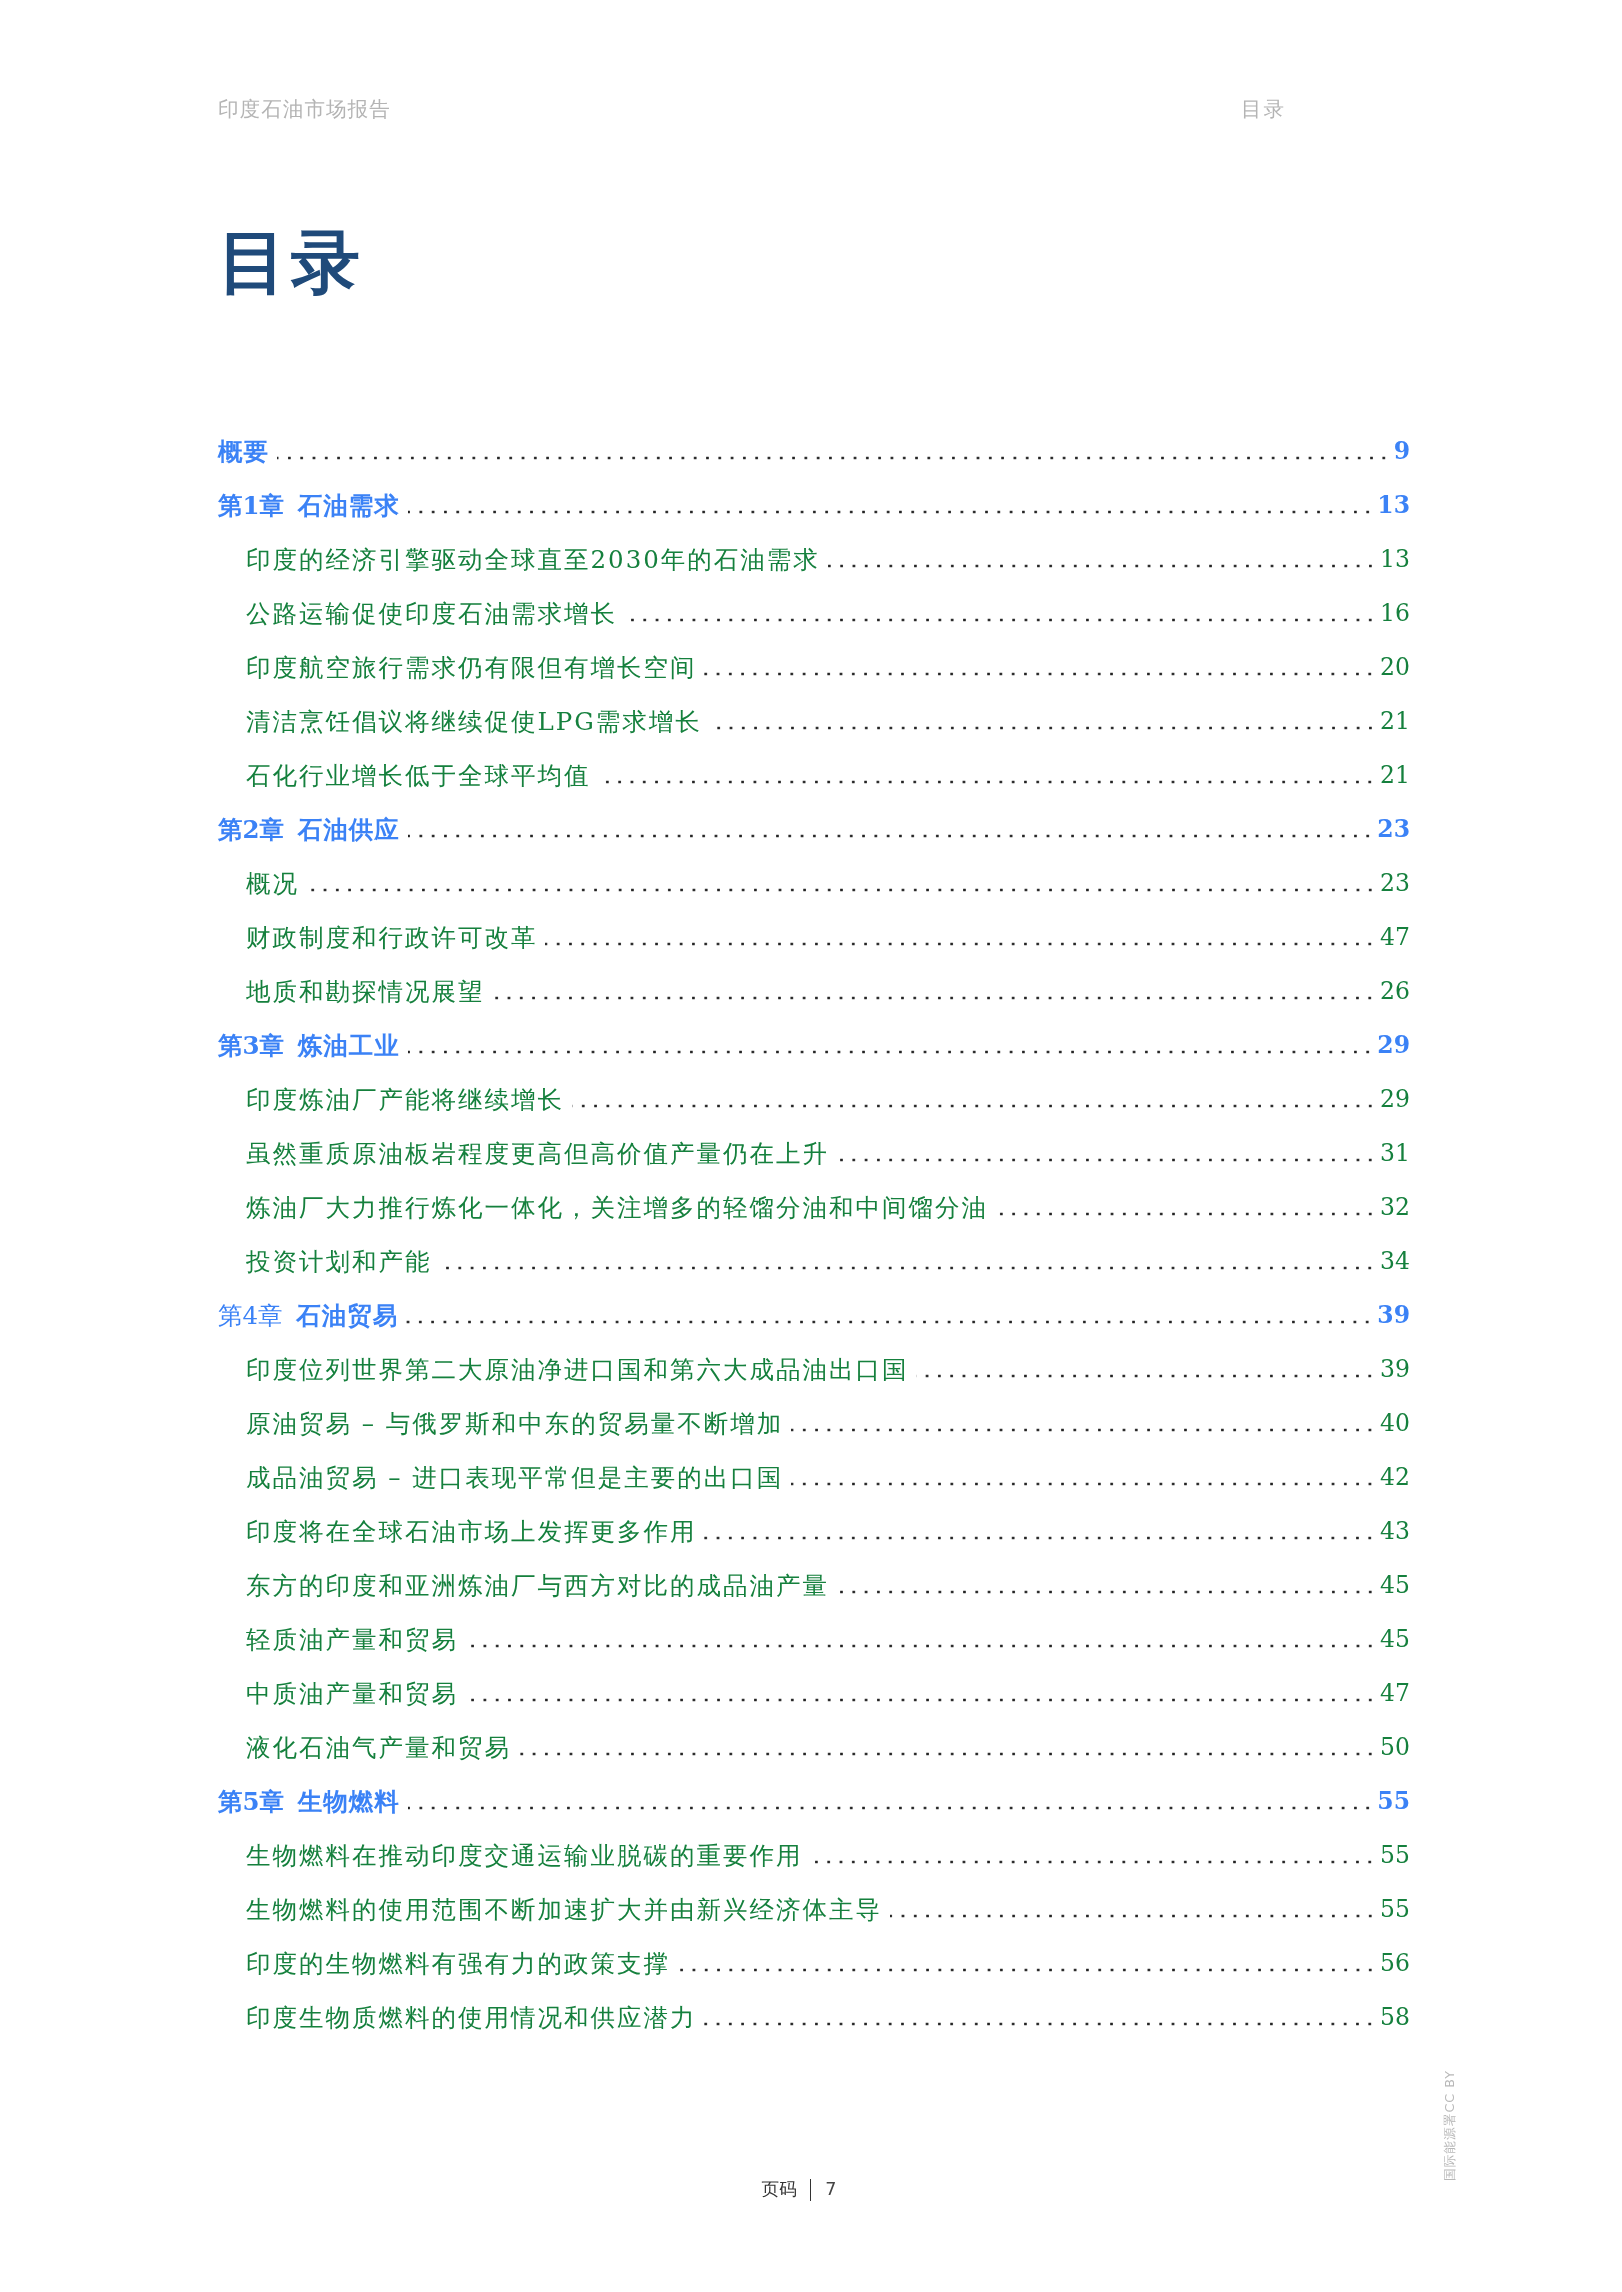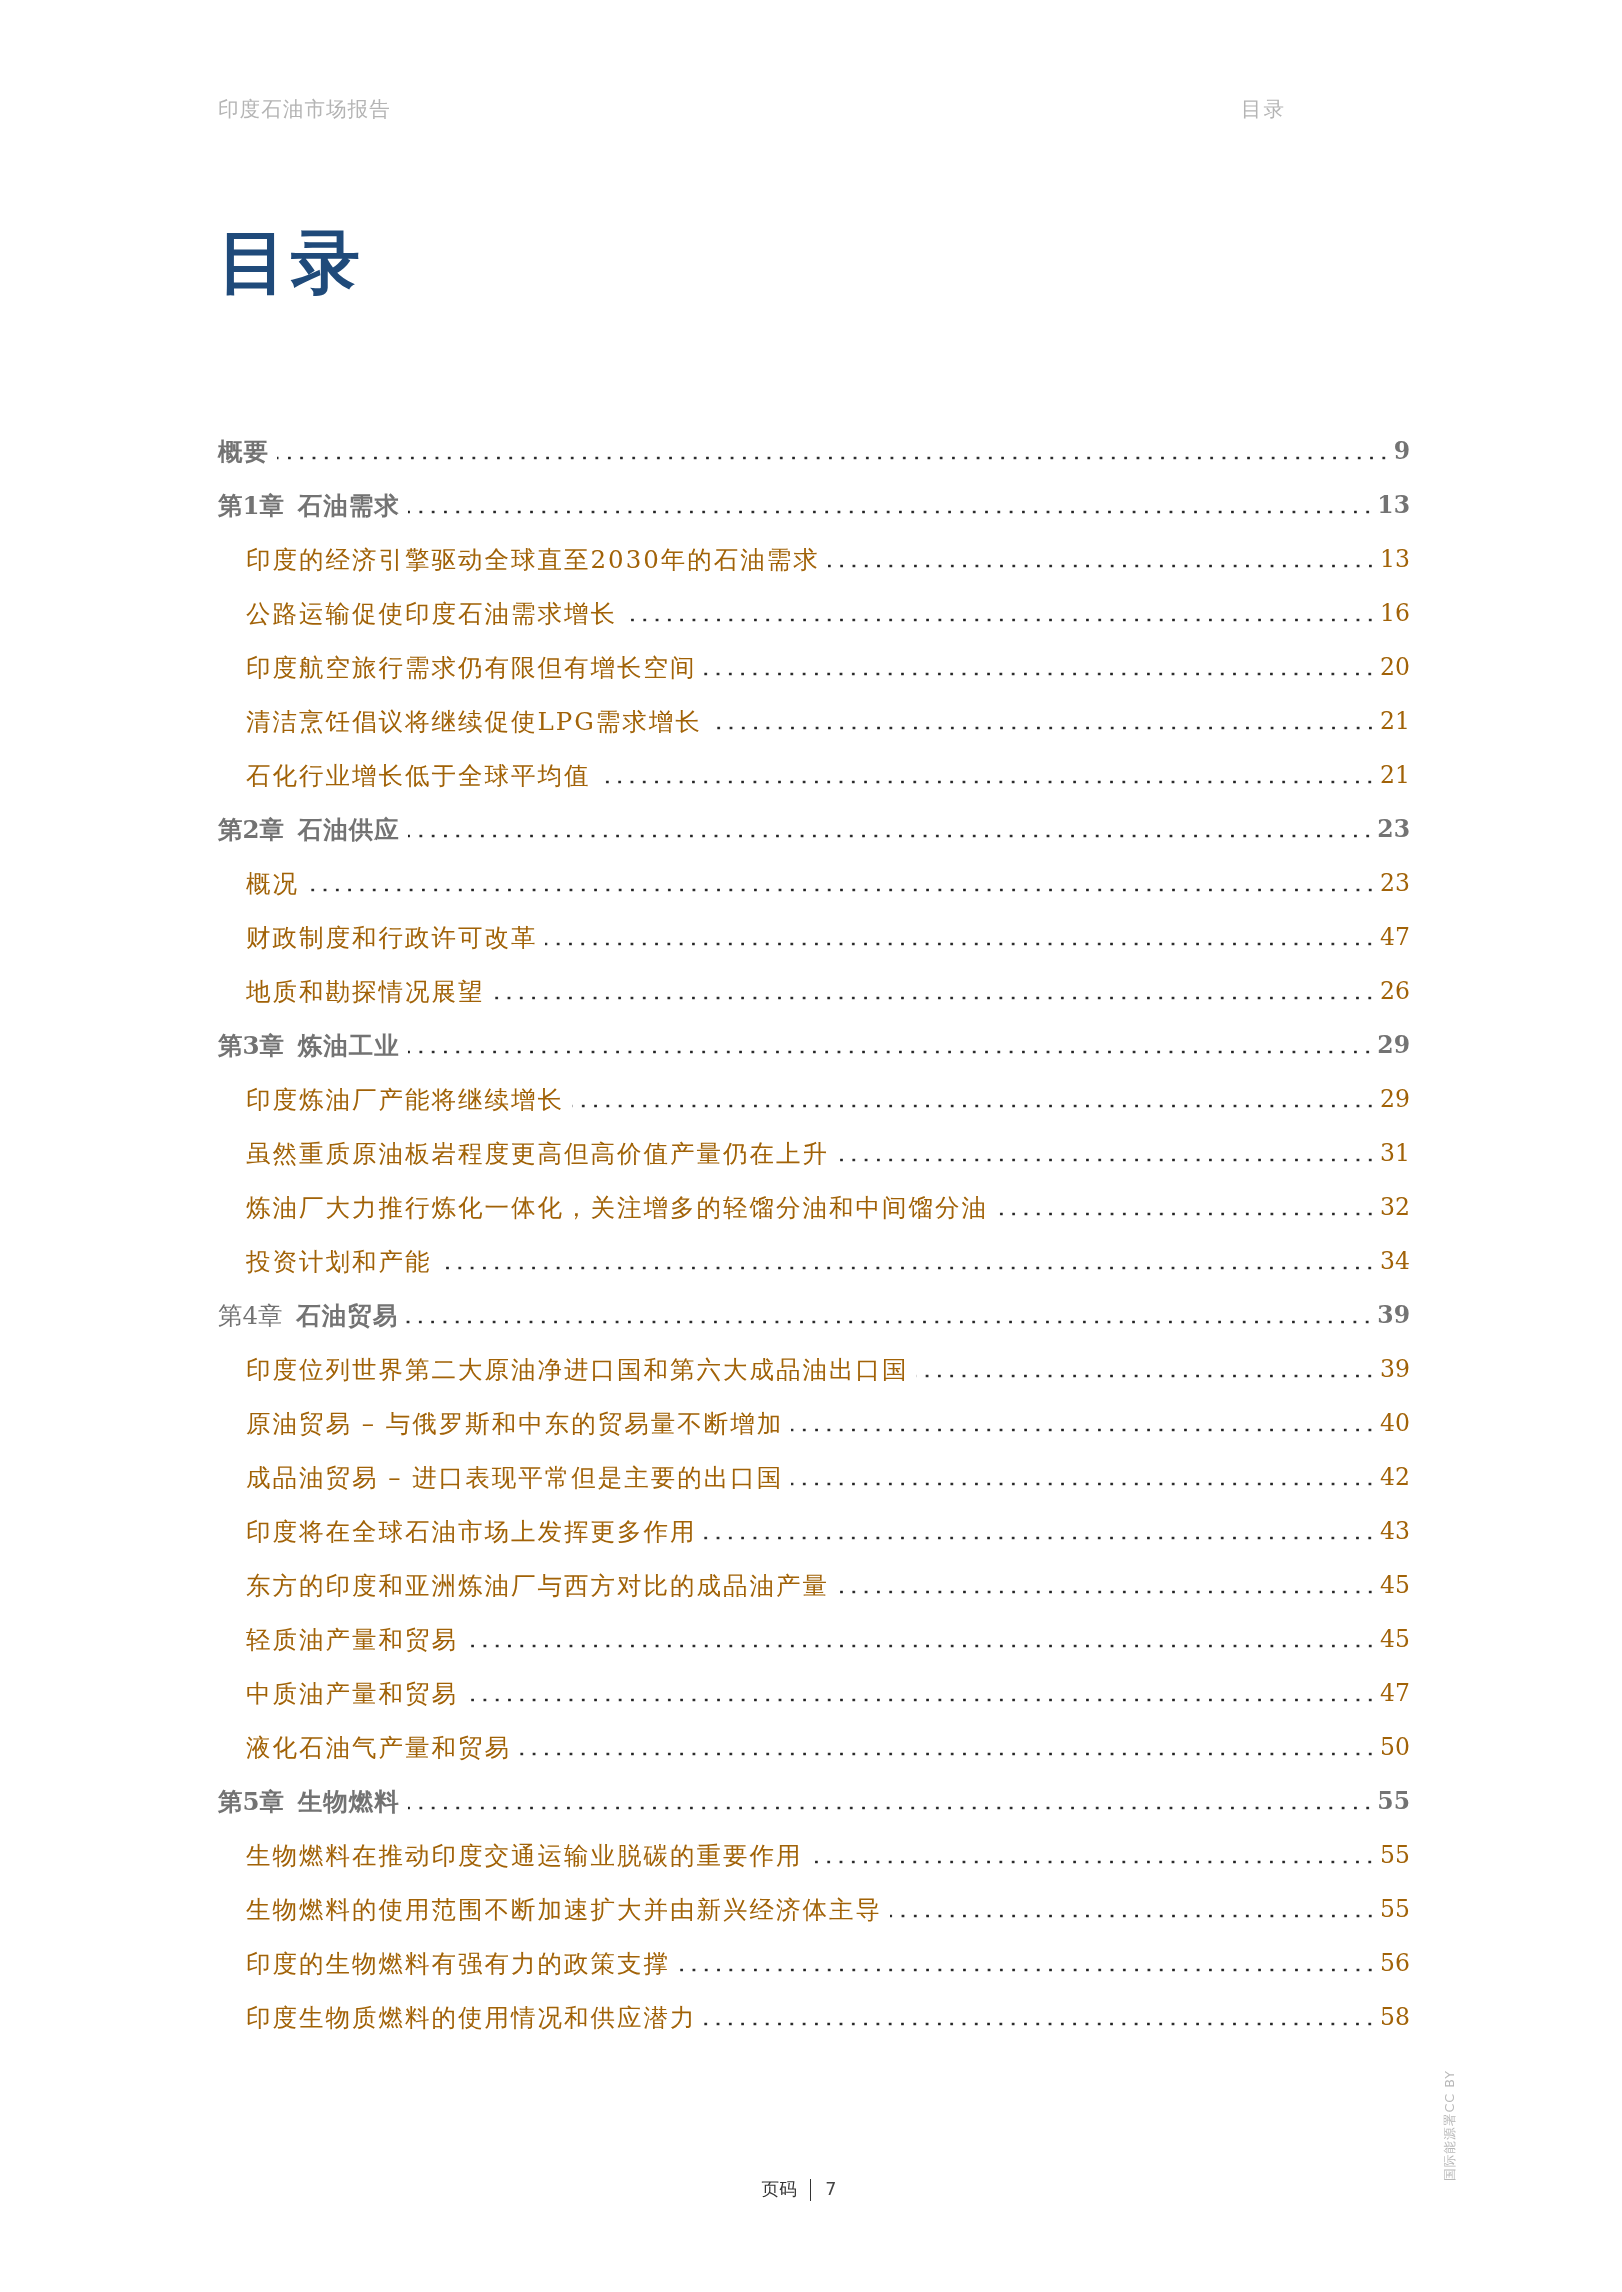--- a/index.html
+++ b/index.html
@@ -54,24 +54,24 @@
       height: 54px;
       display: flex;
       align-items: center;
       font-size: 24.5px;
       line-height: 1;
       white-space: nowrap;
       cursor: pointer;
     }
     .toc-row.sub {
       padding-left: 28px;
-      color: #a16207;
+      color: #15803d;
     }
     .toc-row.chapter {
-      color: #737373;
+      color: #3b82f6;
     }
     .toc-row .label {
       flex: 0 0 auto;
       letter-spacing: 2px;
     }
     .toc-row.chapter .prefix {
       font-weight: bold;
       letter-spacing: 0;
       margin-right: 13.7px;
     }

